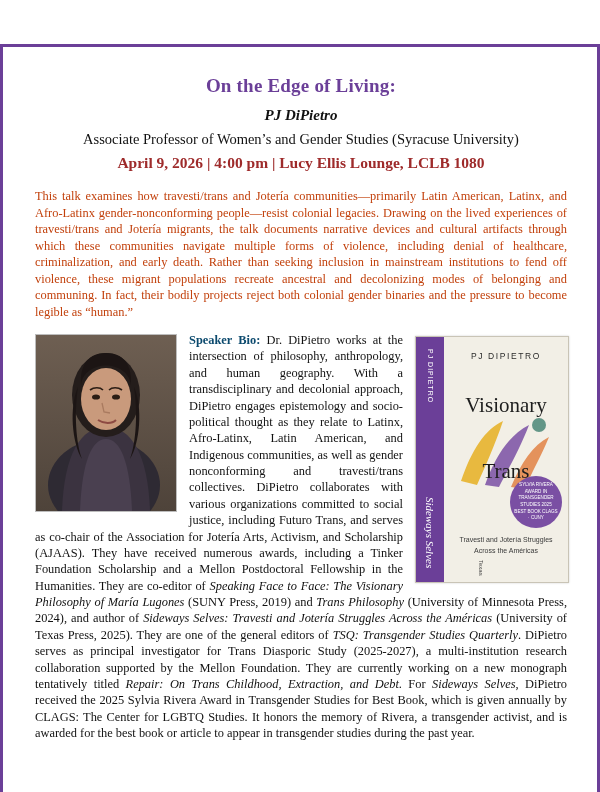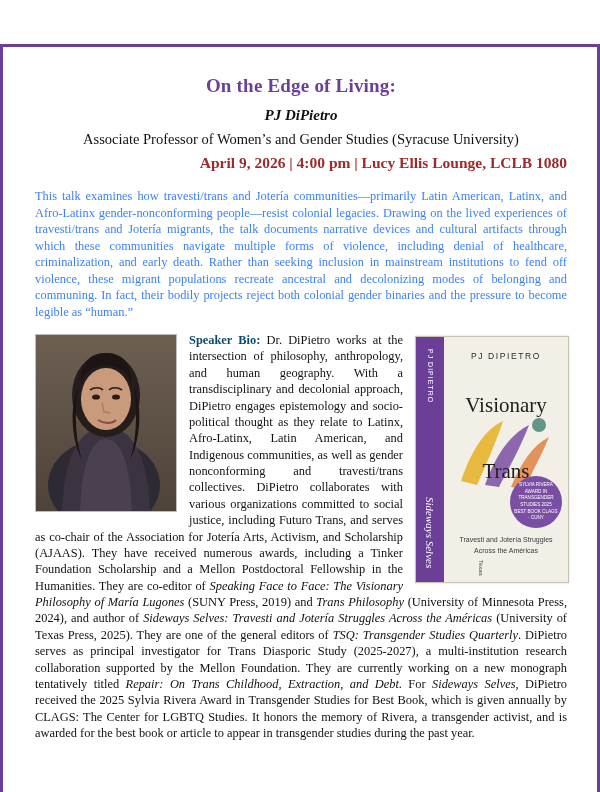--- a/index.html
+++ b/index.html
@@ -57,29 +57,29 @@
     color: #6b3f98;
     margin-top: 16px;
     text-align: center;
   }
   .eventline {
     font-family: "Liberation Serif", serif;
     font-weight: bold;
     font-size: 15.5px;
     color: #9e2b2b;
     margin-top: 6px;
-    text-align: right;
+    text-align: center;
   }
   .abstract {
     margin-top: 16px;
     font-size: 12.4px;
     line-height: 1.33;
     text-align: justify;
     text-justify: inter-word;
-    color: #3b82f6;
+    color: #c2410c;
   }
   .bio-wrap {
     margin-top: 12px;
   }
   .portrait {
     float: left;
     width: 140px;
     height: 176px;
     margin: 2px 12px 6px 0;
     border: 1px solid #bdbdbd;

